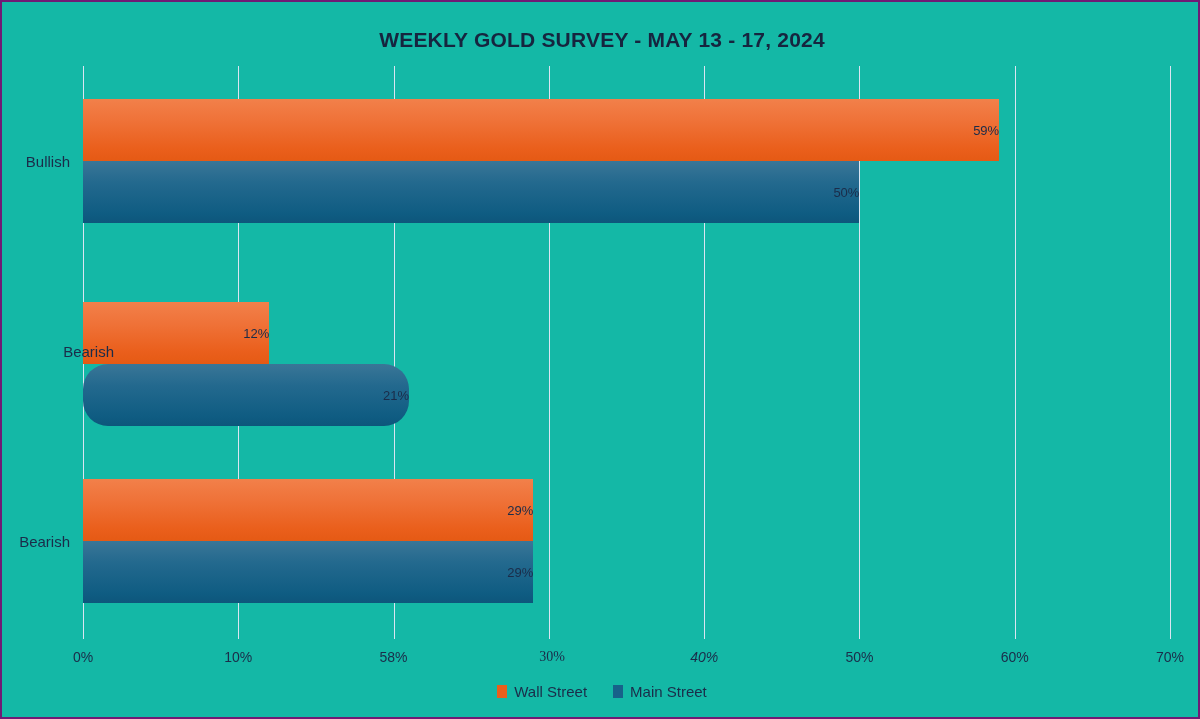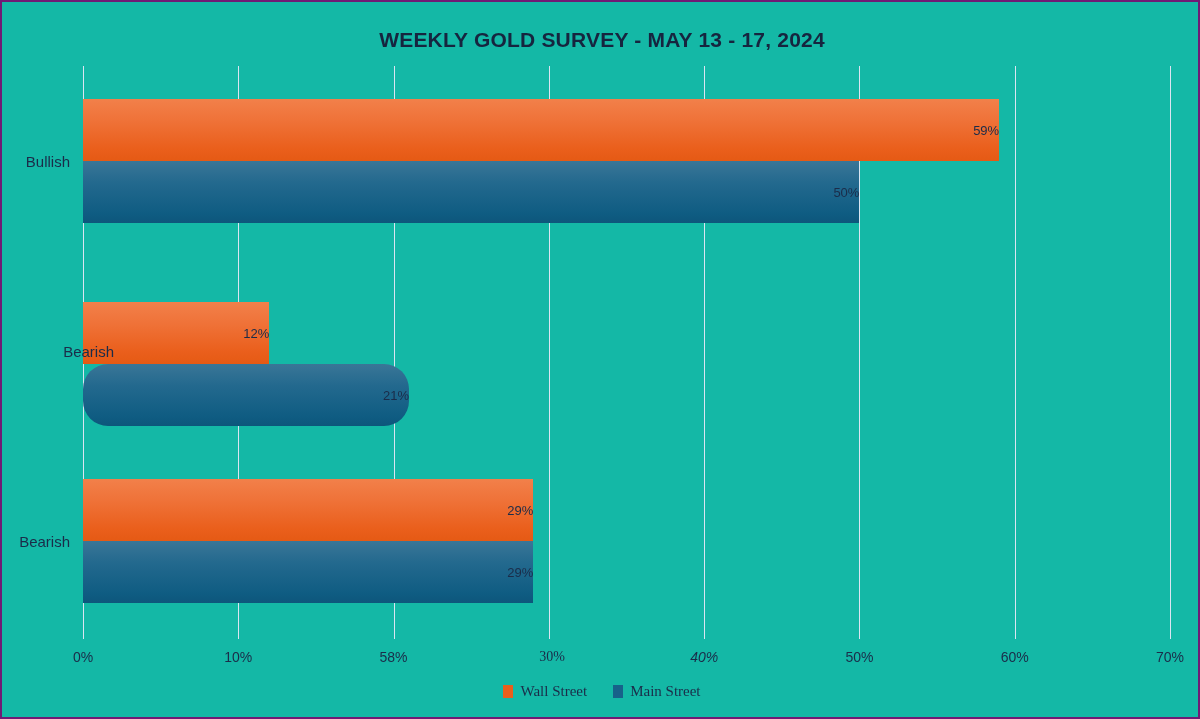--- a/index.html
+++ b/index.html
@@ -128,21 +128,20 @@
     width: 10px;
     height: 13px;
     display: inline-block;
   }
   .legend-swatch.wall { background: #ea5f1c; }
   .legend-swatch.main { background: #17628a; }
   .legend-text {
     font-size: 15px;
     color: #1b2c49;
     white-space: nowrap;
-    font-family: Liberation Serif, serif;
   }
 </style>
 </head>
 <body>
 
 <div id="chart-root">
 
   <div id="chart-title">WEEKLY GOLD SURVEY - MAY 13 - 17, 2024</div>
 
   <div id="plot-area">

